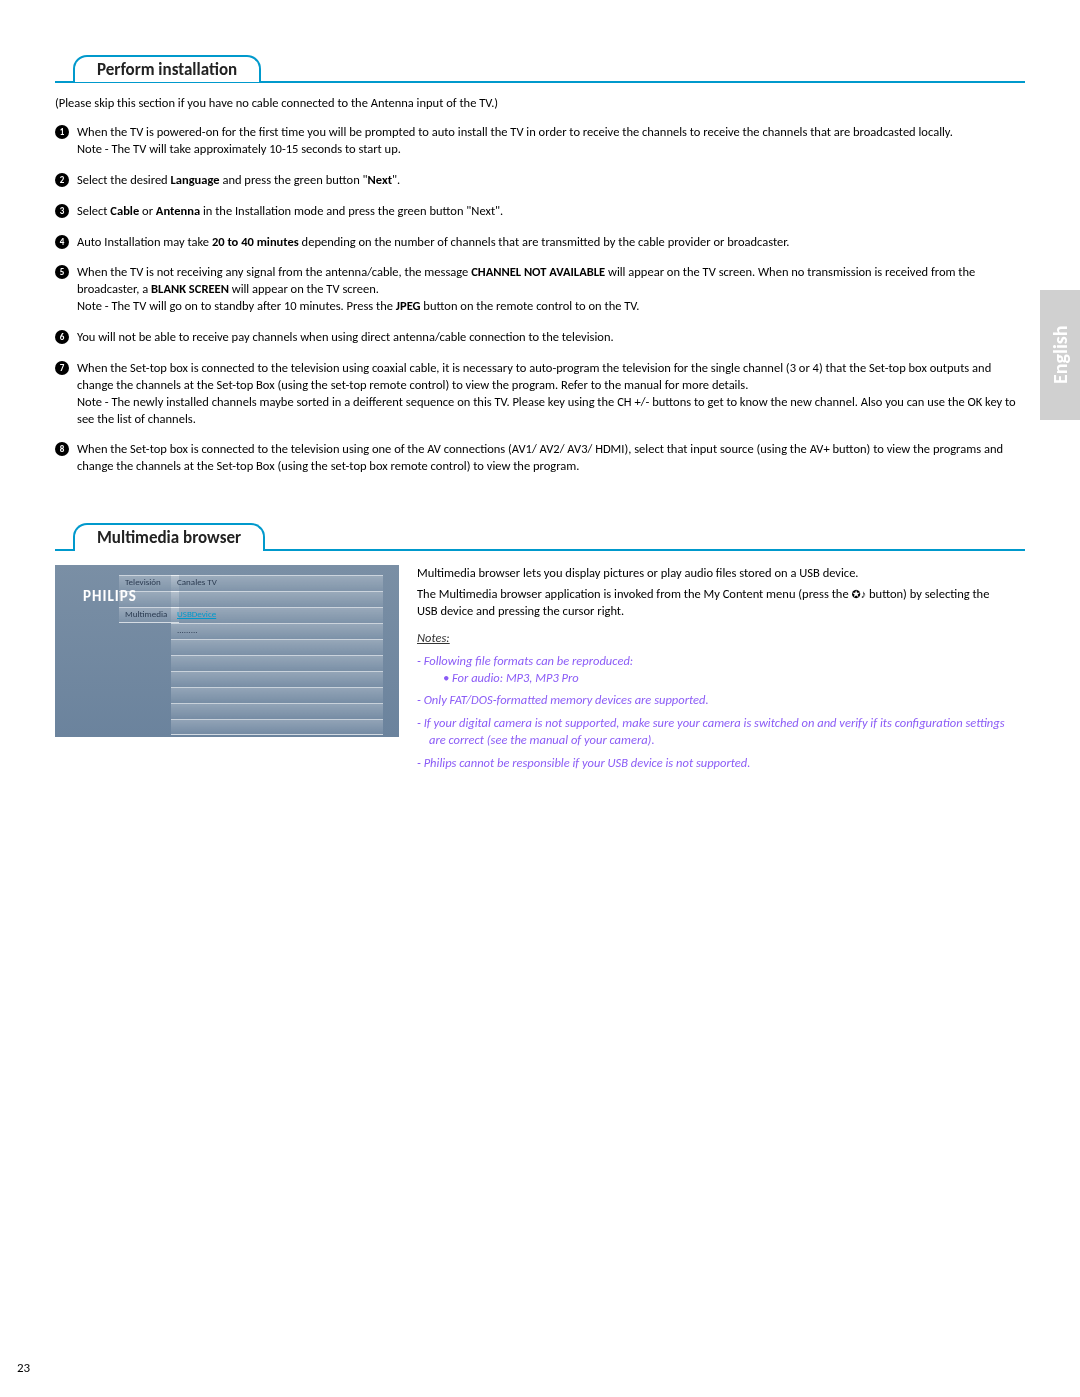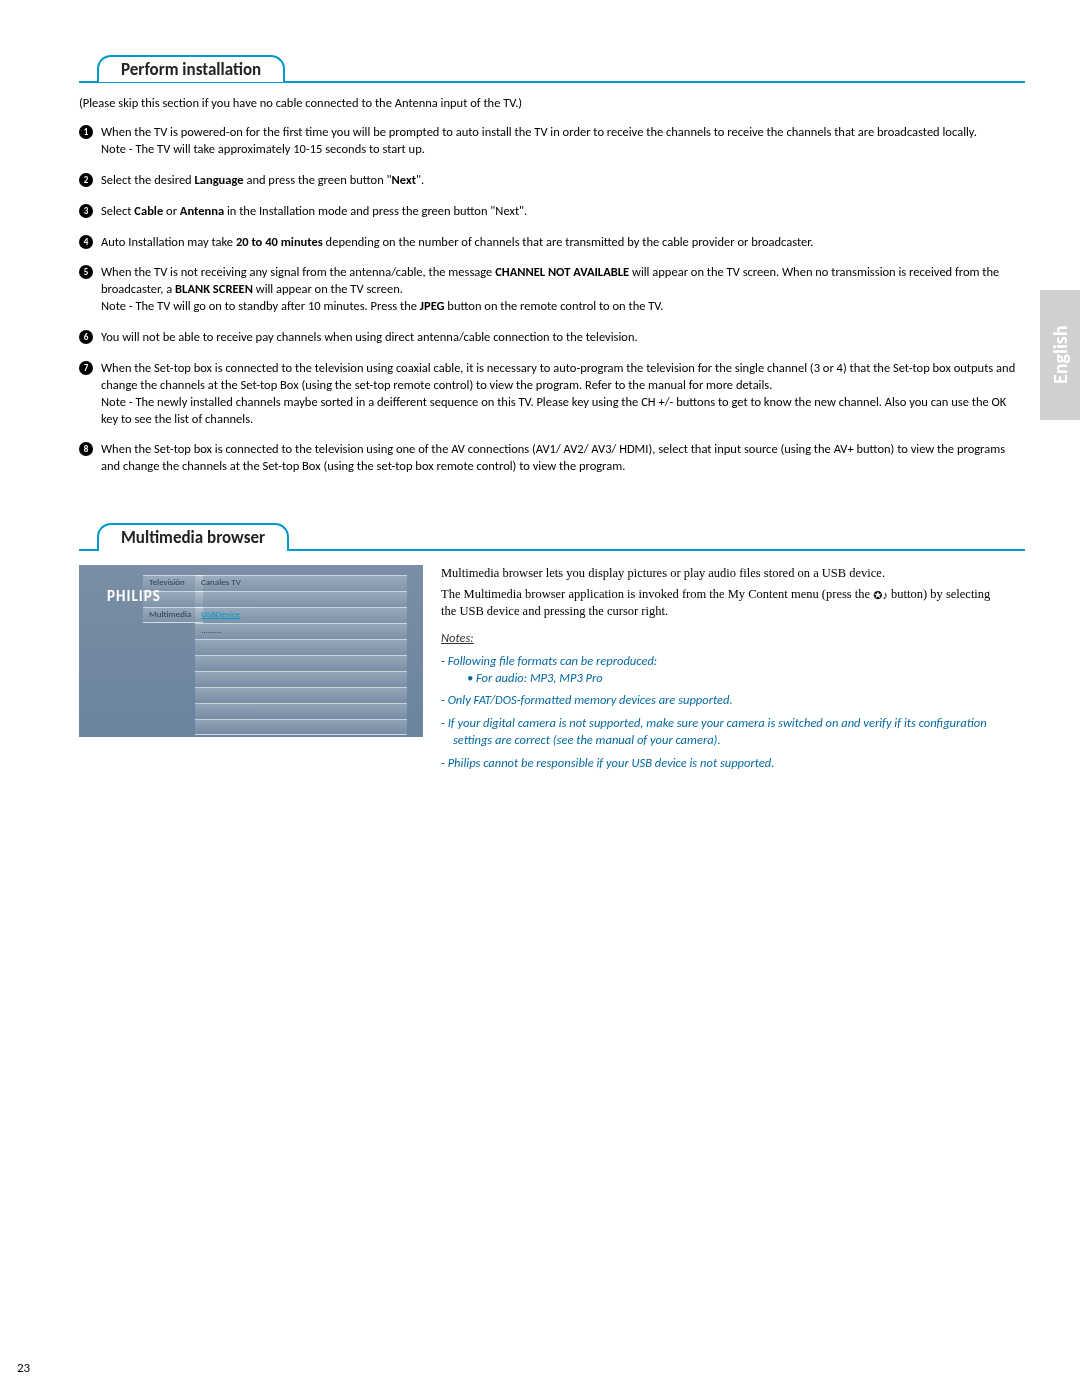--- a/index.html
+++ b/index.html
@@ -7,21 +7,20 @@
     font-family: "Gill Sans", "Gill Sans MT", Calibri, sans-serif;
     font-size: 13px;
     color: #000;
     width: 1080px;
     height: 1397px;
     position: relative;
     background: #fff;
   }
   .page {
     padding: 55px 55px 30px 55px;
-    margin-left: 24px;
   }
   .section-header-wrap {
     border-bottom: 2px solid #0099cc;
     margin-bottom: 12px;
     position: relative;
     height: 28px;
   }
   .section-header {
     display: inline-block;
     border: 2px solid #0099cc;
@@ -125,31 +124,31 @@
   .tv-cell:first-child { border-top: 1px solid rgba(255,255,255,0.6); }
   .tv-cell.empty { color: transparent; }
   .tv-cell.sel { color: #0099cc; text-decoration: underline; }
   .tv-col2 .tv-cell:last-child, .tv-col1 .tv-cell:last-child { border-bottom: 1px solid rgba(255,255,255,0.6); }
   .mm-text {
     font-size: 12.5px;
     line-height: 1.35;
     flex: 1;
     padding-right: 20px;
   }
-  .mm-para { margin-bottom: 4px; font-family: Liberation Serif, serif; }
+  .mm-para { margin-bottom: 4px; }
   .notes-title {
     font-style: italic;
     margin-top: 10px;
     color: #333;
     text-decoration: underline;
   }
   .notes-list {
     font-style: italic;
     list-style: none;
-    color: #0369a1;
+    color: #8b5cf6;
   }
   .notes-list > li {
     padding-left: 12px;
     margin-top: 6px;
     line-height: 1.35;
   }
   .notes-list > li::before {
     content: "- ";
     margin-left: -12px;
   }

